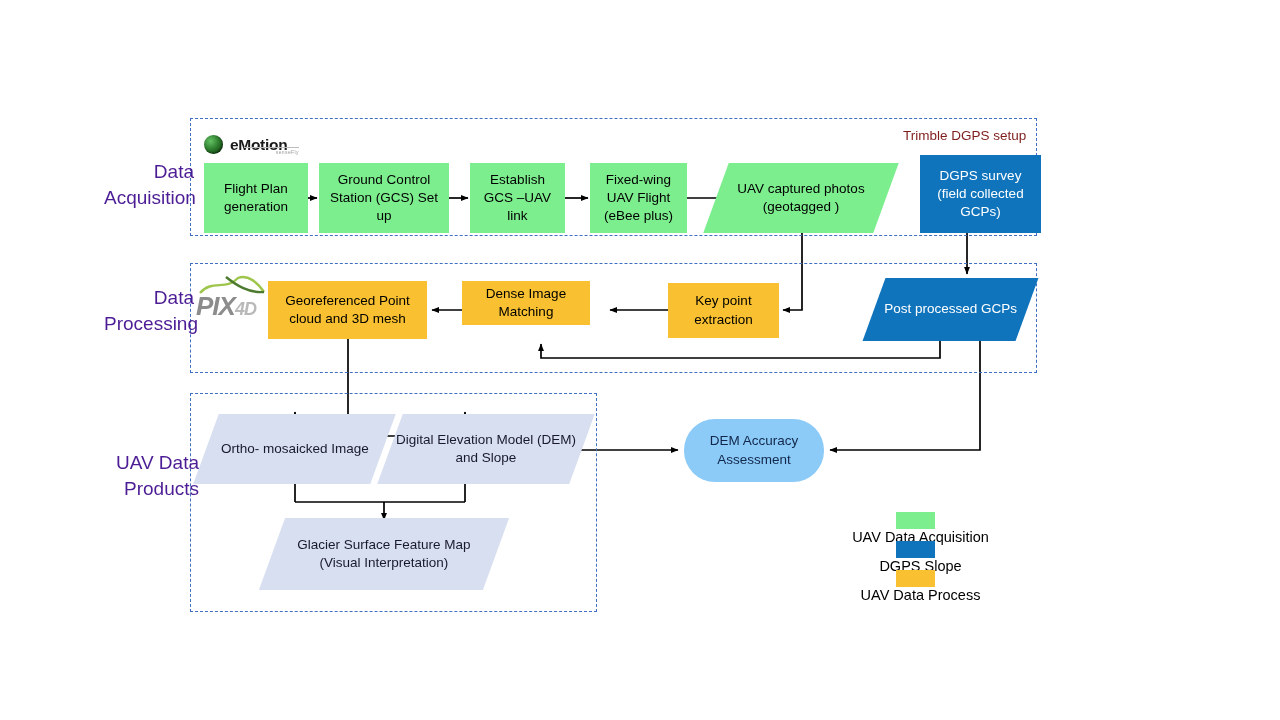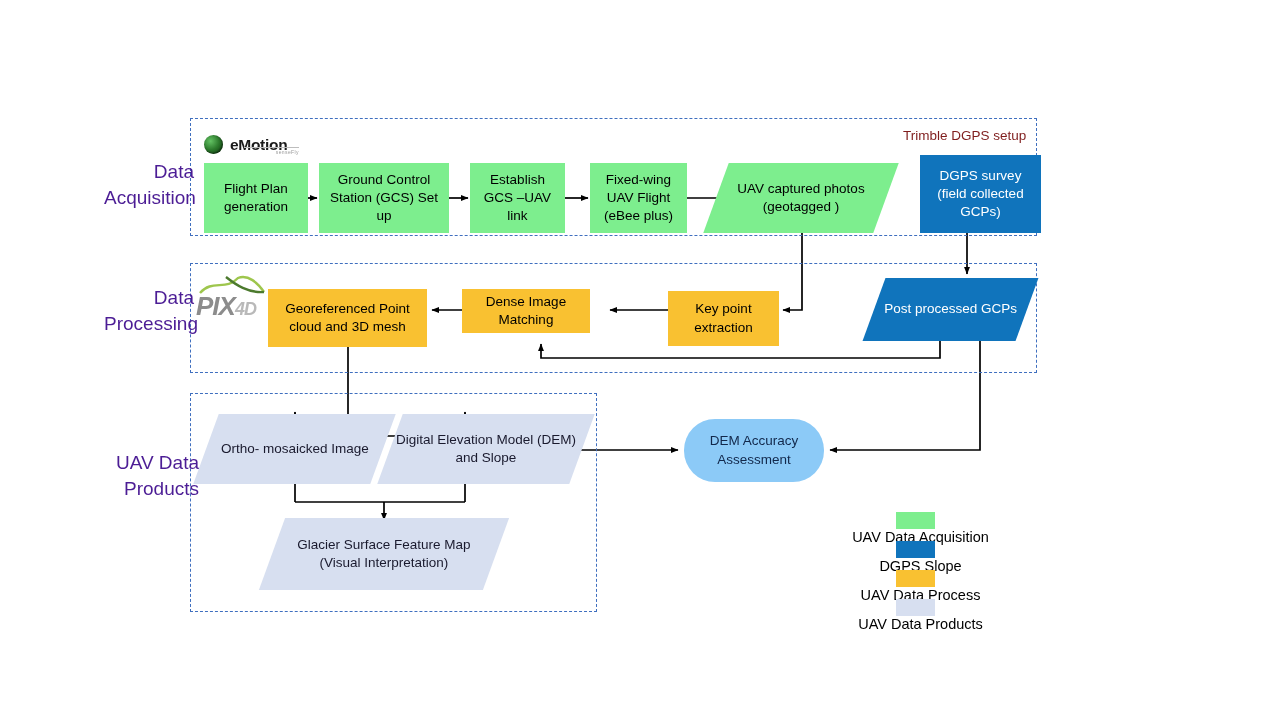--- a/index.html
+++ b/index.html
@@ -53,21 +53,21 @@
     justify-content: center;
     text-align: center;
     font-size: 13.5px;
     line-height: 1.34;
     color: #000;
     padding: 2px 4px;
     font-family: "Liberation Sans", sans-serif;
   }
   .node.green  { background: #7DEE8E; }
   .node.blue   { background: #1074BC; color: #ffffff; }
-  .node.orange { background: #F9C131; margin-top: 8px; }
+  .node.orange { background: #F9C131; }
   .node.pale   { background: #D7DFF0; color: #1a1a2e; }
   .node.lblue  { background: #8CCAF7; color: #12284b; }
 
   
   .para {
     transform: skewX(-20deg);
   }
   .para > span {
     display: block;
     transform: skewX(20deg);
@@ -302,17 +302,13 @@
     <div class="legend-text">UAV Data Acquisition</div>
   </div>
   <div class="legend-row">
     <div class="legend-swatch" style="background: rgb(16, 116, 188);"></div>
     <div class="legend-text">DGPS Slope</div>
   </div>
   <div class="legend-row">
     <div class="legend-swatch" style="background: rgb(249, 193, 49);"></div>
     <div class="legend-text">UAV Data Process</div>
   </div>
-  <div class="legend-row">
-    <div class="legend-swatch" style="background: rgb(215, 223, 240);"></div>
-    <div class="legend-text">UAV Data Products</div>
-  </div>
 </div>
 
 </body></html>

